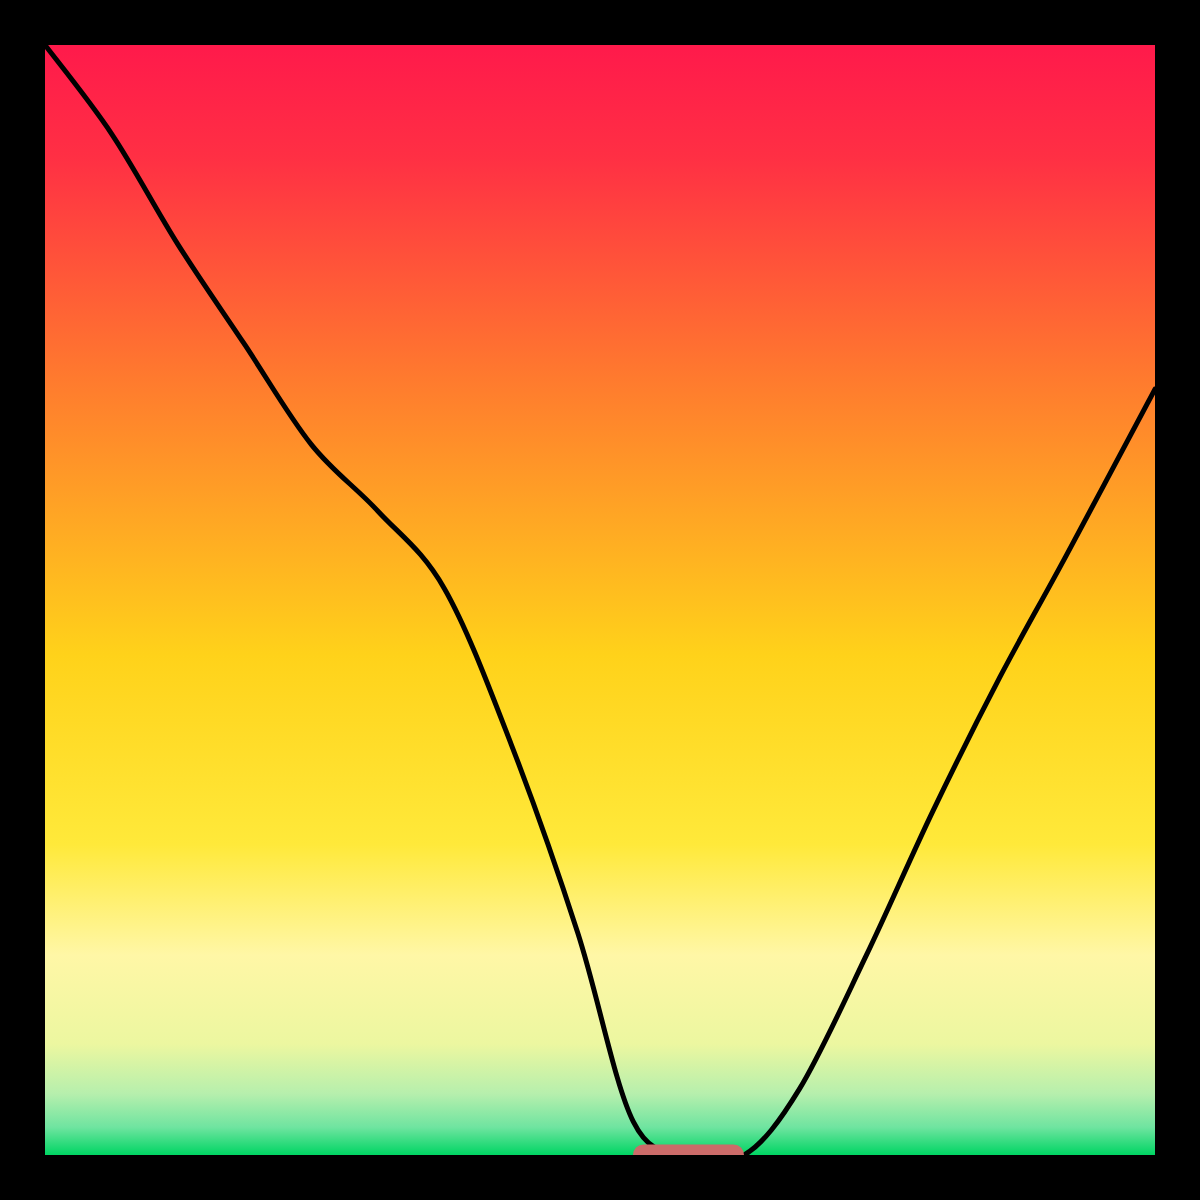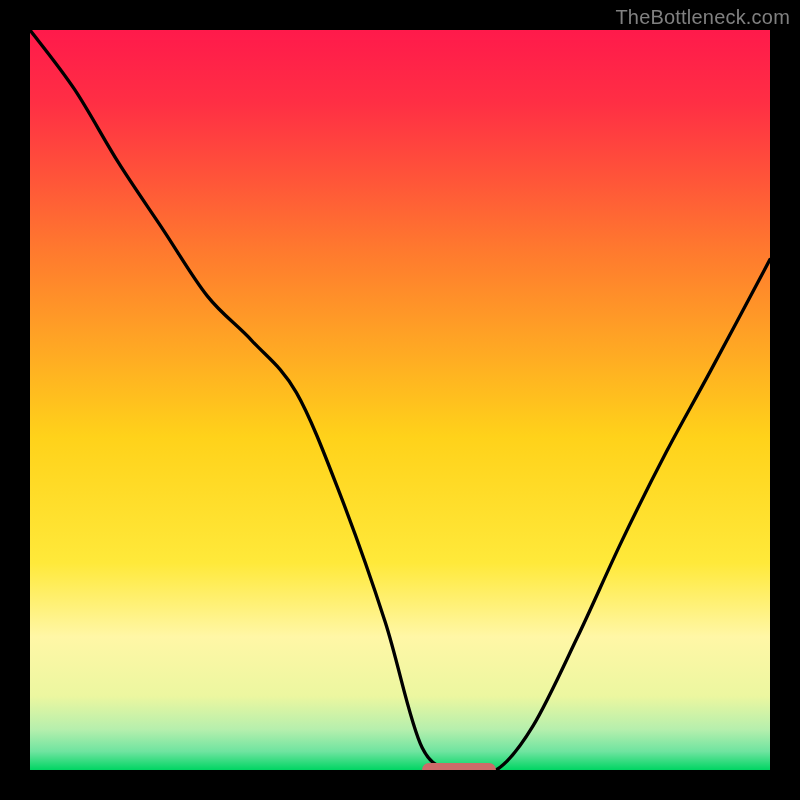--- a/index.html
+++ b/index.html
@@ -51,21 +51,20 @@
     border-radius: 7px;
     background: #cc6b69;
     bottom: 0px;
     transform: translateY(50%);
   }
 </style>
 </head>
 <body>
 
 <div class="frame">
-  <div class="watermark">TheBottleneck.com</div>
 
   <div class="plot-area">
     <svg class="gradient" viewBox="0 0 100 100" preserveAspectRatio="none">
       <defs>
         <linearGradient id="bg-grad" x1="0" y1="0" x2="0" y2="1">
             <stop offset="0%" stop-color="#ff1a4b"></stop>
             <stop offset="10%" stop-color="#ff2f44"></stop>
             <stop offset="30%" stop-color="#ff7a2e"></stop>
             <stop offset="55.00000000000001%" stop-color="#ffd21a"></stop>
             <stop offset="72%" stop-color="#ffe93a"></stop>

